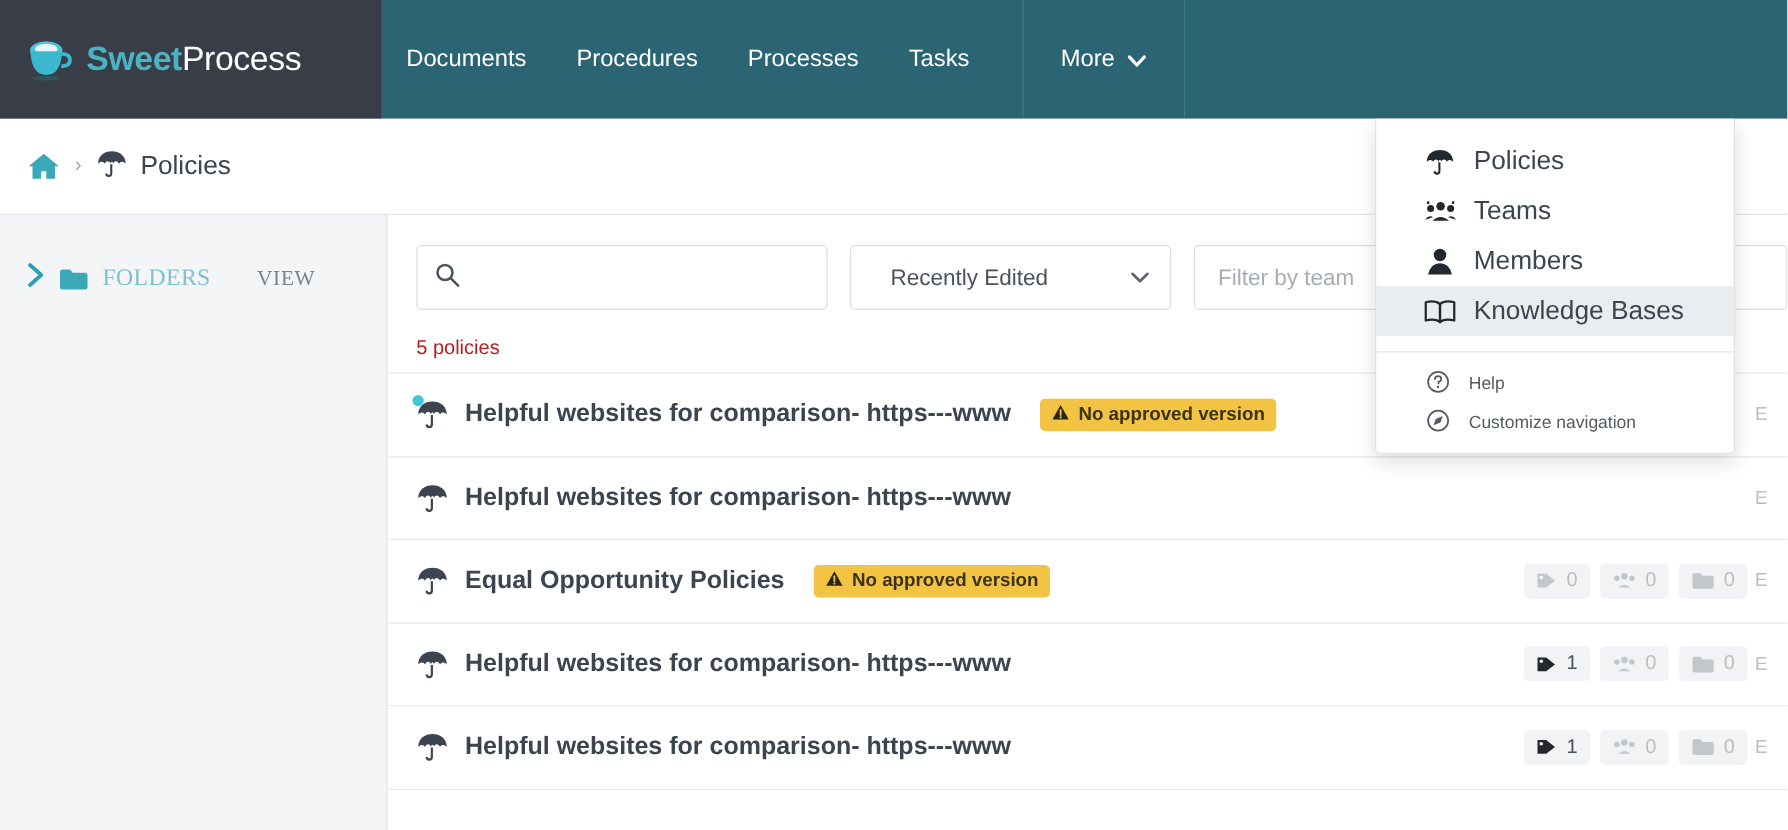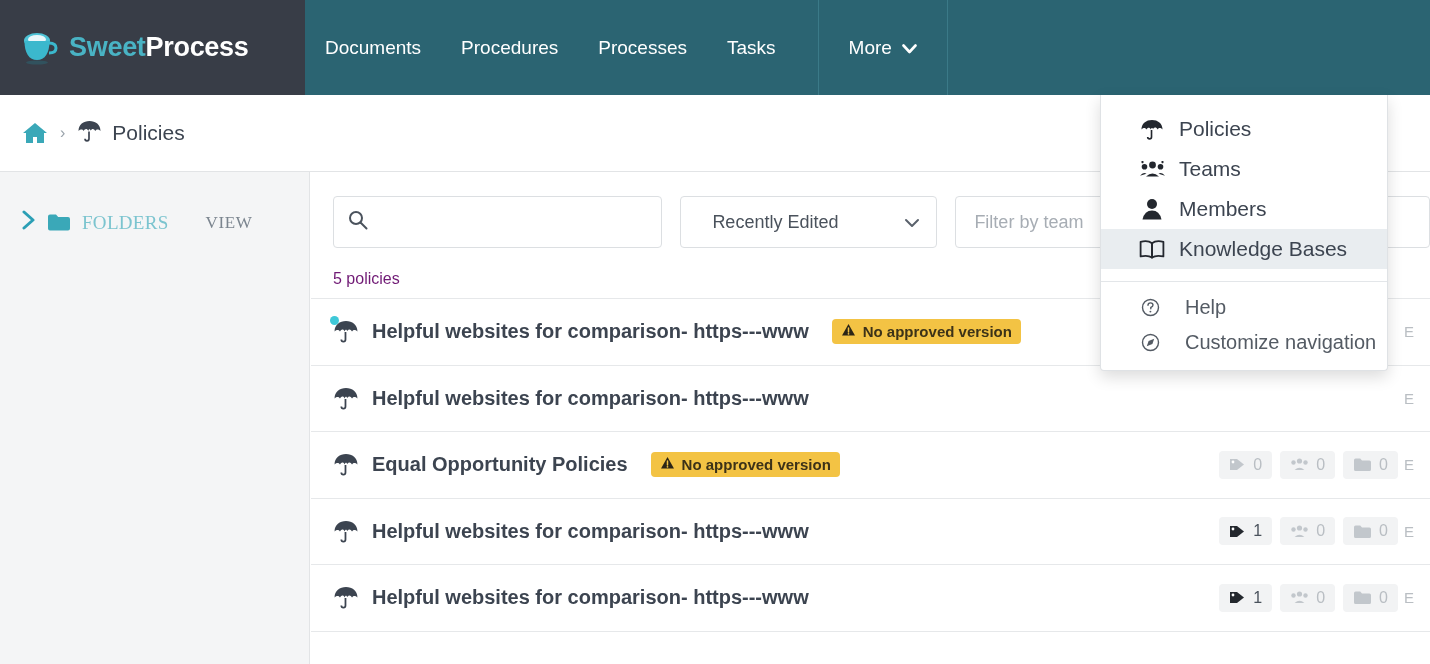--- a/index.html
+++ b/index.html
@@ -16,21 +16,21 @@
     position: absolute; left:0; top:0; width:1430px; height:95px;
     background:#2b6472; display:flex; align-items:stretch;
   }
   .logo-box {
     width:305px; height:95px; background:#383d47;
     display:flex; align-items:center; padding-left:20px; gap:9px;
   }
   .cup-icon { width:40px; height:36px; position:relative; flex:none; }
   .logo-text { font-size:27px; letter-spacing:-0.3px; white-space:nowrap; }
   .logo-sweet { color:#49b3c4; font-weight:700; }
-  .logo-process { color:#ffffff; font-weight:700; }
+  .logo-process { color:#ffffff; font-weight:400; }
 
   .navitems { display:flex; align-items:stretch; flex:1; }
   .navitem {
     display:flex; align-items:center; padding:0 20px;
     color:#ffffff; font-size:19px; cursor:pointer; white-space:nowrap;
   }
   .navitem.more {
     border-left:1px solid #3b7a88; border-right:1px solid #3b7a88;
     padding:0 30px; gap:10px; margin-left:22px;
   }
@@ -81,21 +81,21 @@
   .filter-box {
     width:250px; height:52px; border:1px solid #dcdfe2; border-radius:4px;
     background:#fff; display:flex; align-items:center; padding-left:18px;
   }
   .filter-box input {
     border:none; outline:none; font-size:18px; color:#1d4ed8;
     font-family:"Liberation Sans", sans-serif; width:100%; background:transparent;
   }
   .filter-box input::placeholder, .search-box input::placeholder { color:#a7adb4; }
 
-  .count-line { padding:22px 2px 10px 22px; font-size:16px; color:#701a75; }
+  .count-line { padding:22px 2px 10px 22px; font-size:16px; color:#b91c1c; }
 
   .rows { border-top:1px solid #e6e8ea; }
   .row {
     display:flex; align-items:center; height:66.5px;
     border-bottom:1px solid #e6e8ea; padding-left:22px; cursor:pointer;
   }
   .row-left { display:flex; align-items:center; gap:13px; flex:1; min-width:0; }
   .umb-wrap { position:relative; display:flex; align-items:center; flex:none; }
   .unread-dot {
     position:absolute; left:-3px; top:-3px; width:9px; height:9px;
@@ -127,21 +127,21 @@
     padding:14px 0 10px 0; z-index:40;
   }
   .dd-item {
     display:flex; align-items:center; gap:14px;
     padding:8px 0 8px 38px; cursor:pointer;
     font-size:21px; color:#3c4450;
   }
   .dd-item.highlight { background:#e9edf0; }
   .dd-item .dd-ico { width:26px; display:flex; align-items:center; justify-content:center; color:#2b2f36; }
   .dd-sep { height:1px; background:#e3e6e9; margin:12px 0 8px 0; }
-  .dd-item.small { font-size:20px; color:#545b64; padding:6px 0 6px 38px; gap:24px; }
+  .dd-item.small { font-size:14px; color:#545b64; padding:6px 0 6px 38px; gap:14px; }
   .dd-item.small .dd-ico { width:22px; }
 </style>
 </head>
 <body>
 
 <div class="app">
 
   <div class="topnav">
     <div class="logo-box">
       <span class="cup-icon">

